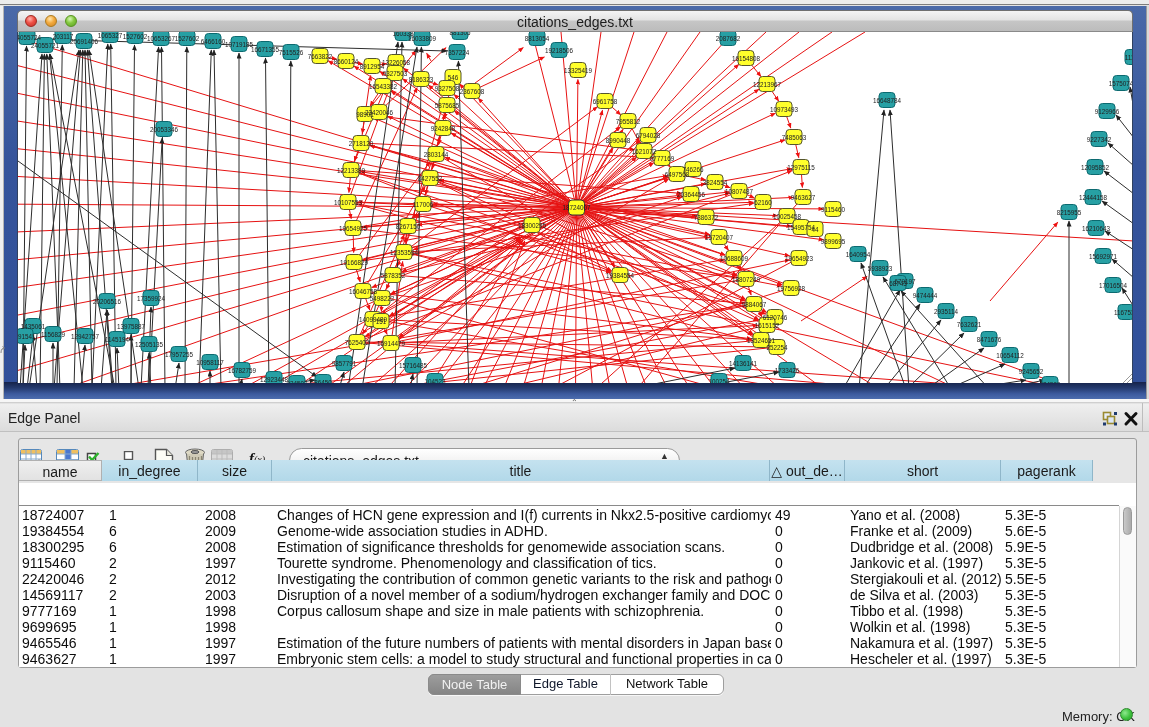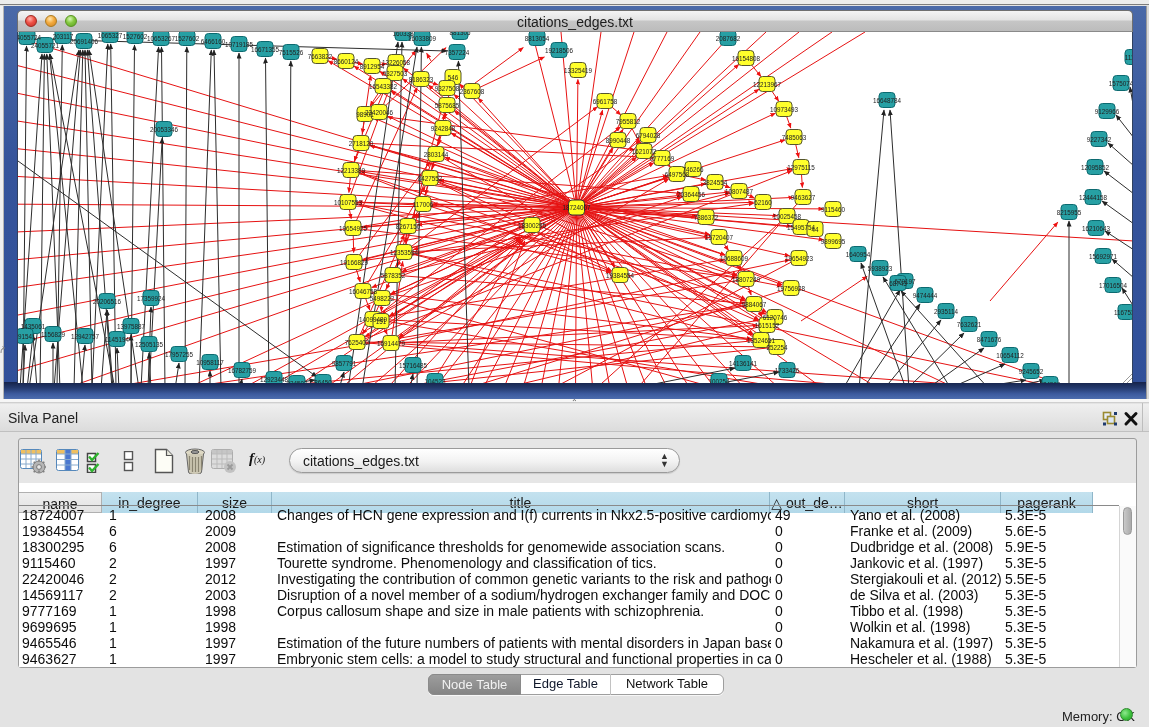--- a/index.html
+++ b/index.html
@@ -35,21 +35,21 @@
 #tptitle{left:8px;top:410px;font-size:14px;color:#222}
 #panelbg{left:0;top:432px;width:1149px;height:295px;background:#e3e3e3}
 #box{left:18px;top:438px;width:1119px;height:230px;background:#e6e6e6;border:1px solid #9c9c9c;border-radius:3px}
 #combo{left:289px;top:448px;width:391px;height:25px;border:1px solid #9a9a9a;border-radius:13px;
  background:linear-gradient(180deg,#ffffff 0%,#f2f2f2 55%,#dedede 100%);box-shadow:0 1px 1px rgba(0,0,0,.12)}
 #combotext{left:303px;top:453px;font-size:14px;color:#1a1a1a}
 #combosteppers{left:660px;top:452px;font-size:9px;color:#333;line-height:8px;text-align:center}
 
 
 #tablewrap{left:19px;top:483px;width:1117px;height:184px;background:#fff}
-.hcell{position:absolute;top:492px;height:21px;background:linear-gradient(180deg,#c4e2ef,#b2d8e9);
+.hcell{position:absolute;top:460px;height:21px;background:linear-gradient(180deg,#c4e2ef,#b2d8e9);
  border-right:1px solid #8fb6c9;font-size:14px;color:#1a1a1a;text-align:center;line-height:22px}
 #h0{left:19px;width:83px;background:linear-gradient(180deg,#efefef,#e2e2e2);border:1px solid #b0b0b0;border-left:none}
 #h1{left:102px;width:96px}
 #h2{left:198px;width:74px}
 #h3{left:272px;width:498px}
 #h4{left:770px;width:75px}
 #h5{left:845px;width:156px}
 #h6{left:1001px;width:92px}
 #hline{left:19px;top:505px;width:1100px;height:1px;background:#8a8a8a}
 .trow{position:absolute;left:19px;width:1100px;height:16px;font-size:14px;color:#0c0c0c;white-space:nowrap}
@@ -688,21 +688,21 @@
   <div class="abs" id="titlebar"></div>
   <div class="abs" id="title">citations_edges.txt</div>
   <div class="abs tl" id="tl1"></div>
   <div class="abs tl" id="tl2"></div>
   <div class="abs tl" id="tl3"></div>
 </div>
 
 <div class="abs" id="split"></div>
 <div class="abs" id="caret">⌃</div>
 <div class="abs" id="tpbar"></div>
-<div class="abs" id="tptitle">Silva Panel</div>
+<div class="abs" id="tptitle">Edge Panel</div>
 <svg class="abs" style="left:1102px;top:410px" width="16" height="16">
   <rect x="1.5" y="2.5" width="7" height="7" fill="#e8eef8" stroke="#9a8a30" stroke-width="1.6"></rect>
   <rect x="5.5" y="6.5" width="7" height="7" fill="#dbe6f5" stroke="#9a8a30" stroke-width="1.6"></rect>
   <rect x="12" y="2" width="3" height="3" fill="#1e3a6e"></rect>
   <rect x="1" y="12.5" width="3" height="3" fill="#1e3a6e"></rect>
   <rect x="12" y="12.5" width="3" height="3" fill="#1e3a6e"></rect>
 </svg>
 <svg class="abs" style="left:1122px;top:409px" width="18" height="18">
   <path d="M4,4.5 L14,15 M14,4.5 L4,15" stroke="#111" stroke-width="3" stroke-linecap="round"></path>
 </svg>
@@ -776,20 +776,21 @@
     <span class="c2">2008</span>
     <span class="c3">Changes of HCN gene expression and I(f) currents in Nkx2.5-positive cardiomyoc…</span>
     <span class="c4">49</span>
     <span class="c5">Yano et al. (2008)</span>
     <span class="c6">5.3E-5</span>
   </div>
 <div class="trow" style="top:523px">
     <span class="c0">19384554</span>
     <span class="c1">6</span>
     <span class="c2">2009</span>
+    <span class="c3">Genome-wide association studies in ADHD.</span>
     <span class="c4">0</span>
     <span class="c5">Franke et al. (2009)</span>
     <span class="c6">5.6E-5</span>
   </div>
 <div class="trow" style="top:539px">
     <span class="c0">18300295</span>
     <span class="c1">6</span>
     <span class="c2">2008</span>
     <span class="c3">Estimation of significance thresholds for genomewide association scans.</span>
     <span class="c4">0</span>
@@ -848,21 +849,21 @@
     <span class="c4">0</span>
     <span class="c5">Nakamura et al. (1997)</span>
     <span class="c6">5.3E-5</span>
   </div>
 <div class="trow" style="top:651px">
     <span class="c0">9463627</span>
     <span class="c1">1</span>
     <span class="c2">1997</span>
     <span class="c3">Embryonic stem cells: a model to study structural and functional properties in car…</span>
     <span class="c4">0</span>
-    <span class="c5">Hescheler et al. (1988)</span>
+    <span class="c5">Hescheler et al. (1997)</span>
     <span class="c6">5.3E-5</span>
   </div>
 <div class="abs" id="scrollbar"></div>
 <div class="abs" id="thumb"></div>
 
 <div class="abs" id="tabs"></div>
 <div class="abs tab" id="tab1">Node Table</div>
 <div class="abs tab" id="tab2">Edge Table</div>
 <div class="abs tab" id="tab3">Network Table</div>
 

